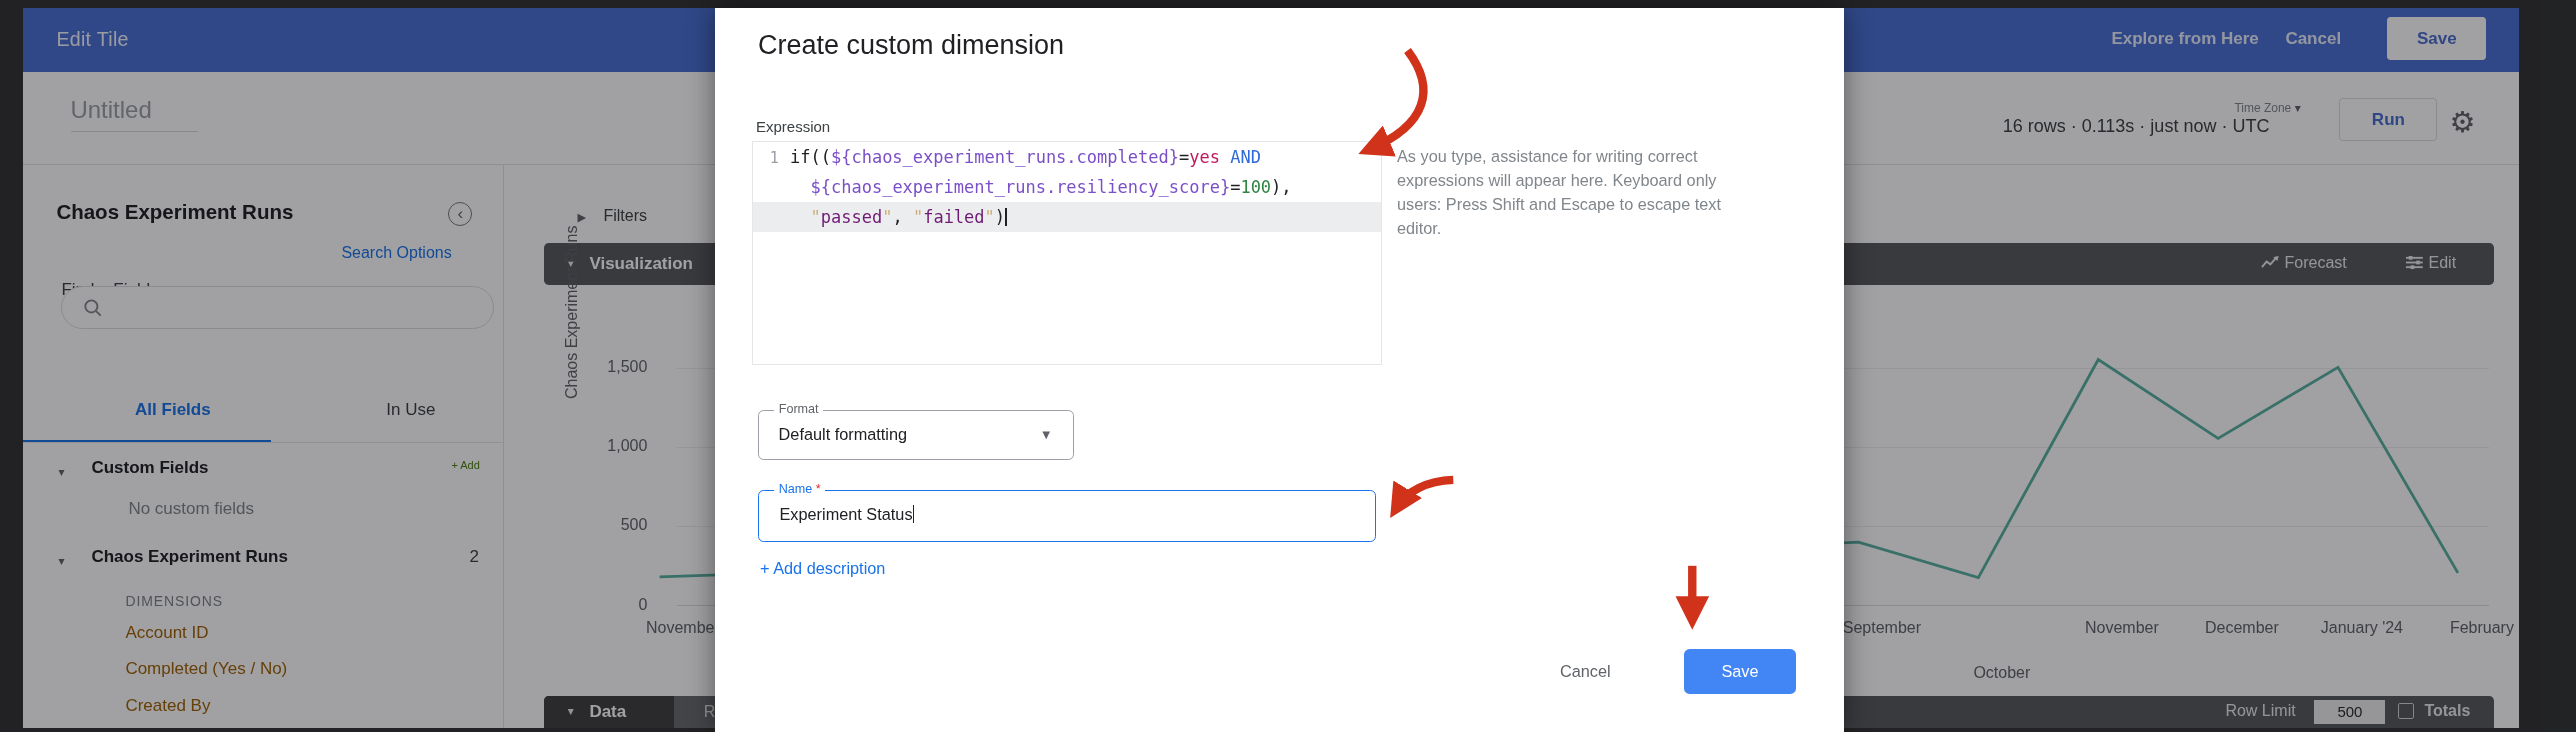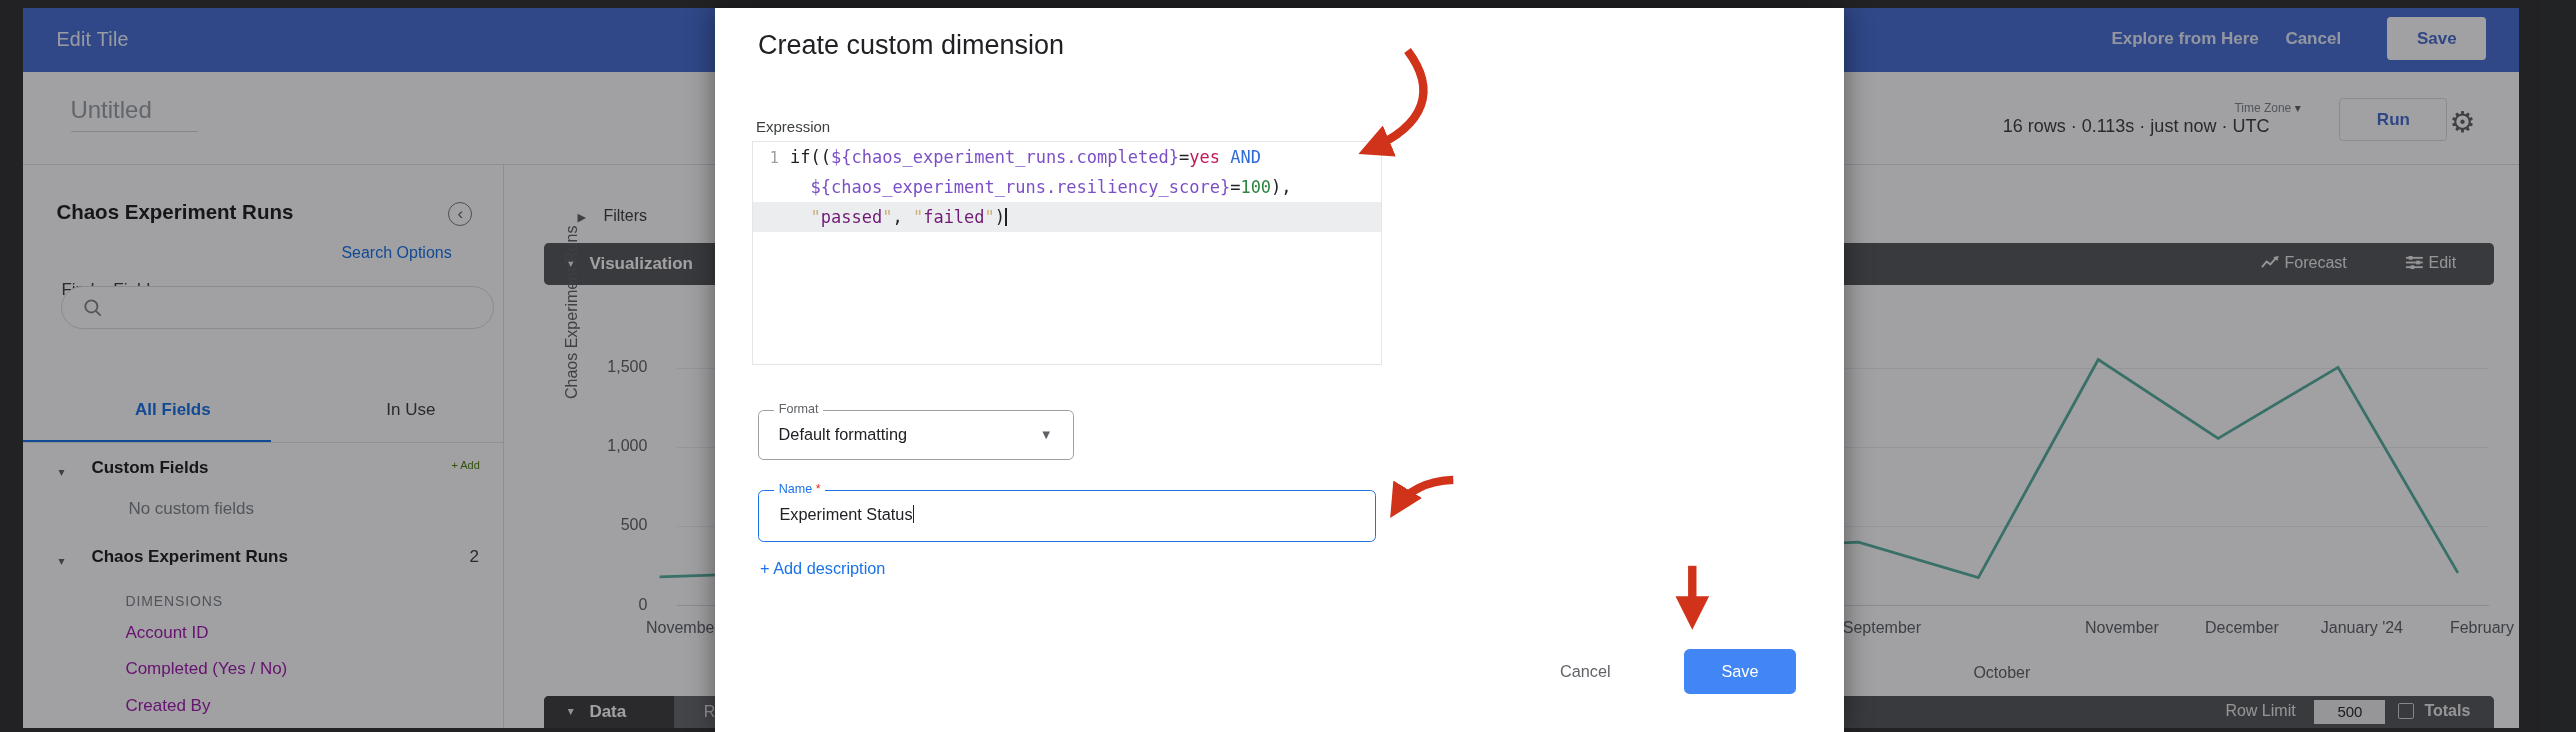--- a/index.html
+++ b/index.html
@@ -13,21 +13,21 @@
   
   #topbar { left:0; top:0; width:2496px; height:64px; background:#4a70d4; }
   #topbar .bar-title { left:33px; top:20.5px; color:#f4f6fd; font-size:19.6px; letter-spacing:0.3px; }
   .bar-link { top:21.5px; color:#e8edfb; font-size:17px; font-weight:bold; cursor:pointer; }
   #save-top { left:2364px; top:9.3px; width:99px; height:43px; background:#ffffff; border-radius:3.7px;
               color:#4a6fd0; font-size:17px; font-weight:bold; text-align:center; line-height:43px; }
 
   
   .qstatus { top:108px; right:250px; font-size:18px; color:#3c4043; }
   .tz { left:2211px; top:93px; font-size:12px; color:#80868b; }
-  #run-btn { left:2316px; top:90px; width:108px; height:43px; border:0.9px solid #dadce0; border-radius:3.7px;
+  #run-btn { left:2316px; top:90px; width:98px; height:43px; border:0.9px solid #dadce0; border-radius:3.7px;
              color:#4a6fd0; font-size:17px; font-weight:bold; text-align:center; line-height:41px; background:#fff; }
   .gear { left:2426px; top:97px; font-size:29px; color:#5f6368; }
   .divider-top { left:0; top:156px; width:2496px; height:0.9px; background:#e0e2e6; }
   #untitled { left:47px; top:88px; font-size:24px; color:#9aa0a6; }
   #untitled-line { left:48px; top:123px; width:127px; height:1.9px; background:#d5d7da; }
 
   
   #sidebar { left:0; top:157px; width:481px; height:563px; background:#fff; border-right:0.9px solid #e3e3e5; }
   .sb-title { left:33px; top:35px; font-size:20.5px; font-weight:bold; color:#202124; }
   .collapse-circle { left:425px; top:37px; width:24px; height:24px; border:1.4px solid #747a80; border-radius:50%;
@@ -40,21 +40,21 @@
   .searchbox input::placeholder { color:#9aa0a6; }
   .mag { left:20.5px; top:11.2px; }
   .sb-tab { top:235px; font-size:17px; text-align:center; width:159px; }
   .tab-underline { left:0; top:275px; width:248px; height:2.8px; background:#1a73e8; }
   .tabs-divider { left:0; top:277px; width:481px; height:0.9px; background:#e4e6e8; }
   .caret { color:#5f6368; font-size:12px; }
   .sb-row-label { font-size:17px; color:#3c4043; }
   .add-link { color:#4d7c0f; font-size:11px;margin-left:20px; }
   .muted { color:#80868b; }
   .dim-head { font-size:14px; color:#7d8389; letter-spacing:0.9px; }
-  .field-item { position:absolute; left:102px; font-size:17px; color:#a21caf; white-space:nowrap; }
+  .field-item { position:absolute; left:102px; font-size:17px; color:#a16207; white-space:nowrap; }
 
   
   #main { left:482px; top:157px; width:2014px; height:563px; background:#fff; }
   .filters-row { left:72px; top:42px; font-size:16px; color:#3c4043; }
   .tri { font-size:11.2px; color:#5f6368; margin-right:13px; }
   .panel-bar { background:#58595c; border-radius:4.7px; }
   #viz-bar { left:39px; top:78px; width:1950px; height:42px; }
   .bar-label { color:#ffffff; font-size:17px; font-weight:bold; }
   .bar-caret { color:#e8e8e8; font-size:12px; }
   .bar-btn { color:#ececec; font-size:16px; }
@@ -247,20 +247,21 @@
 <div id="dim" class="abs"></div>
 
 <div id="modal" class="abs">
   <div id="modal-title" class="m">Create custom dimension</div>
   <div id="expr-label" class="m">Expression</div>
   <div id="editor" class="m">
       <div class="code-row"><span class="gutter">1</span><span><span class="tk-p">if((</span><span class="tk-f">${chaos_experiment_runs.completed}</span><span class="tk-p">=</span><span class="tk-v">yes</span><span class="tk-p"> </span><span class="tk-k">AND</span></span></div>
       <div class="code-row"><span class="gutter"></span><span class="ind1"><span class="tk-f">${chaos_experiment_runs.resiliency_score}</span><span class="tk-p">=</span><span class="tk-n">100</span><span class="tk-p">),</span></span></div>
       <div class="code-row active"><span class="gutter"></span><span class="ind1"><span class="tk-q">"</span><span class="tk-s">passed</span><span class="tk-q">"</span><span class="tk-p">, </span><span class="tk-q">"</span><span class="tk-s">failed</span><span class="tk-q">"</span><span class="tk-p">)</span><span class="tcaret"></span></span></div>
     </div>
+  <div id="help" class="m">As you type, assistance for writing correct<br>expressions will appear here. Keyboard only<br>users: Press Shift and Escape to escape text<br>editor.</div>
 
   <div id="format-field" class="field-shell">
     <span class="float-label" style="color:#5f6368;">Format</span>
     <span class="val">Default formatting</span>
     <span class="dd">▼</span>
   </div>
 
   <div id="name-field" class="field-shell">
     <span class="float-label" style="color:#1a73e8;">
       <span>Name</span> <span class="req">*</span>

